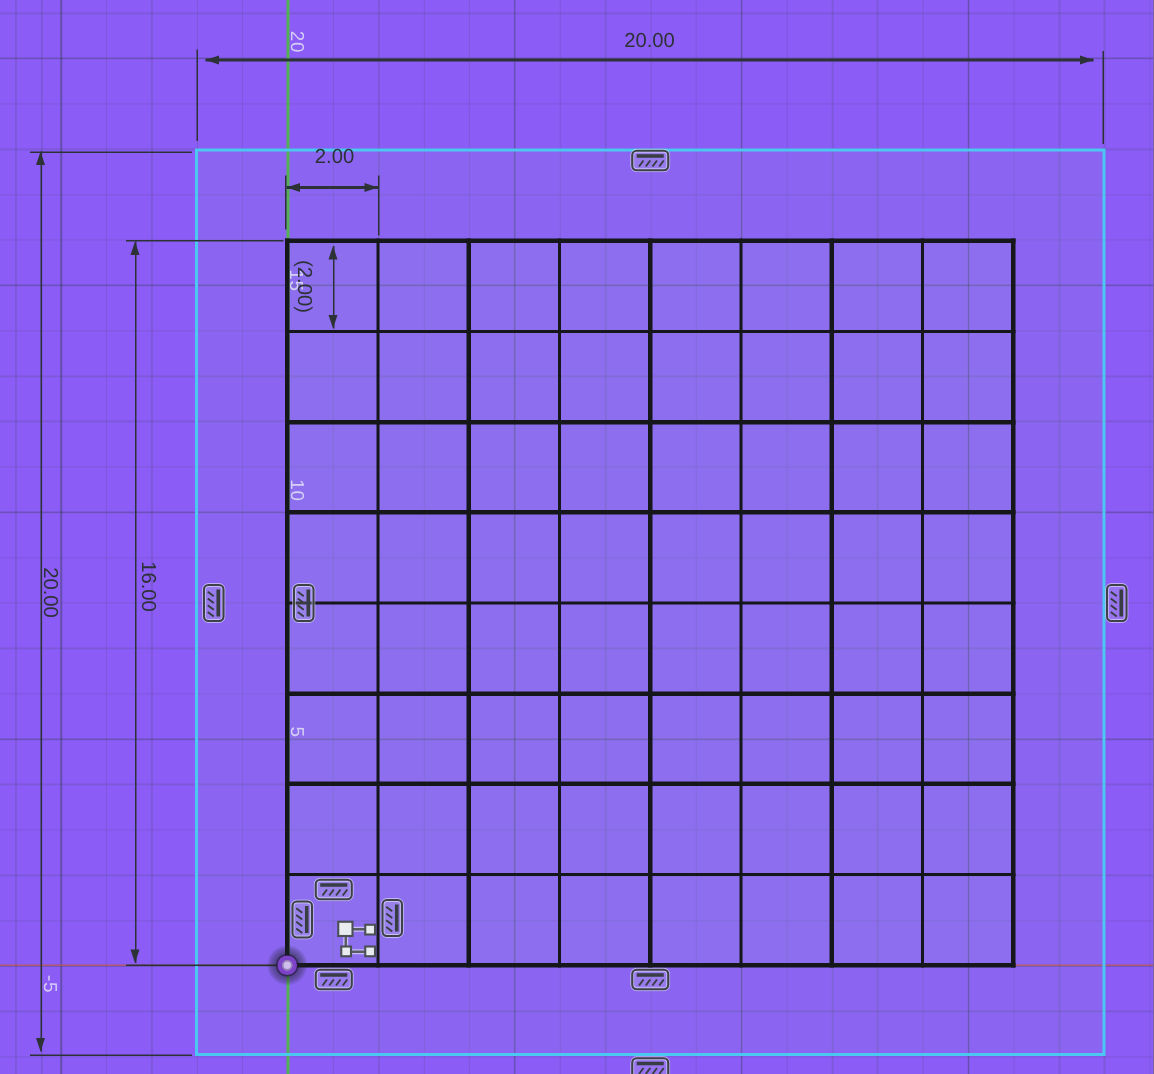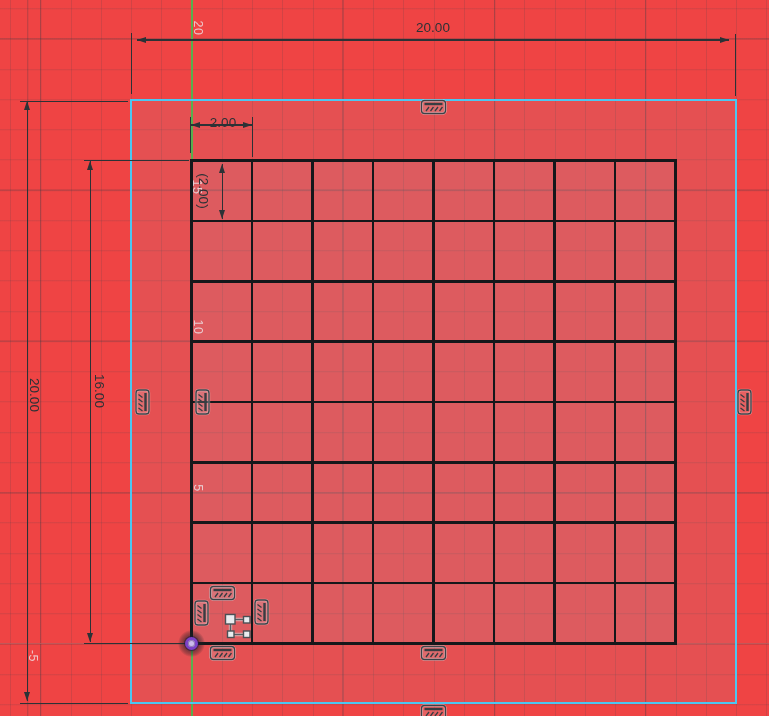--- a/index.html
+++ b/index.html
@@ -1,19 +1,19 @@
 <!DOCTYPE html>
 <html><head>
 <meta charset="utf-8">
 <style>
   html,body{margin:0;padding:0;background:#666;}
   *{box-sizing:border-box;}
   .canvas{
     position:relative;width:769px;height:716px;overflow:hidden;
-    background:#ef4444;
+    background:#8b5cf6;
     font-family:"Liberation Sans", sans-serif;
   }
   
   .bg-grid{
     position:absolute;inset:0;
     background-image:
       repeating-linear-gradient(to right, rgba(45,55,65,.30) 0 1px, transparent 1px 151.25px),
       repeating-linear-gradient(to bottom, rgba(45,55,65,.30) 0 1px, transparent 1px 151.25px),
       repeating-linear-gradient(to right, rgba(55,65,75,.16) 0 1px, transparent 1px 30.25px),
       repeating-linear-gradient(to bottom, rgba(55,65,75,.16) 0 1px, transparent 1px 30.25px);
@@ -117,21 +117,21 @@
     <div class="arr d" style="left:86.5px;top:633px"></div>
     <div class="dim-text rot" style="left:99px;top:391px">16.00</div>
   </div>
 
   <div class="dim">
     <div class="seg" style="left:190px;top:117px;width:1.2px;height:36px"></div>
     <div class="seg" style="left:251.5px;top:117px;width:1.2px;height:40px"></div>
     <div class="seg" style="left:191px;top:124.4px;width:61px;height:1.3px"></div>
     <div class="arr l" style="left:191px;top:121.5px"></div>
     <div class="arr r" style="left:243px;top:121.5px"></div>
-    <div class="dim-text" style="left:223px;top:122px">2.00</div>
+    <div class="dim-text" style="left:223px;top:104px">2.00</div>
   </div>
 
   <div class="dim">
     <div class="seg" style="left:221.5px;top:164px;width:1.3px;height:55px"></div>
     <div class="arr u" style="left:218.5px;top:164px"></div>
     <div class="arr d" style="left:218.5px;top:210px"></div>
     <div class="dim-text rot" style="left:203px;top:191px">(2.00)</div>
   </div>
 
   <div class="pattern-glyph">

